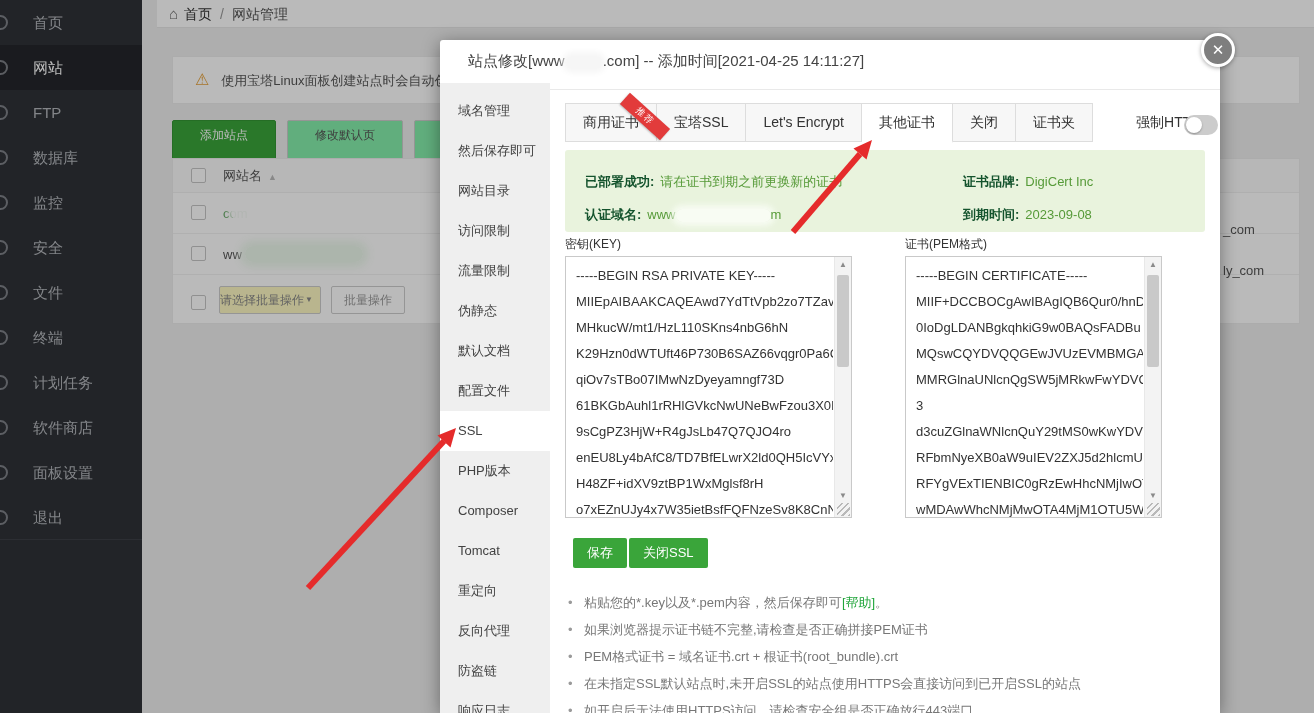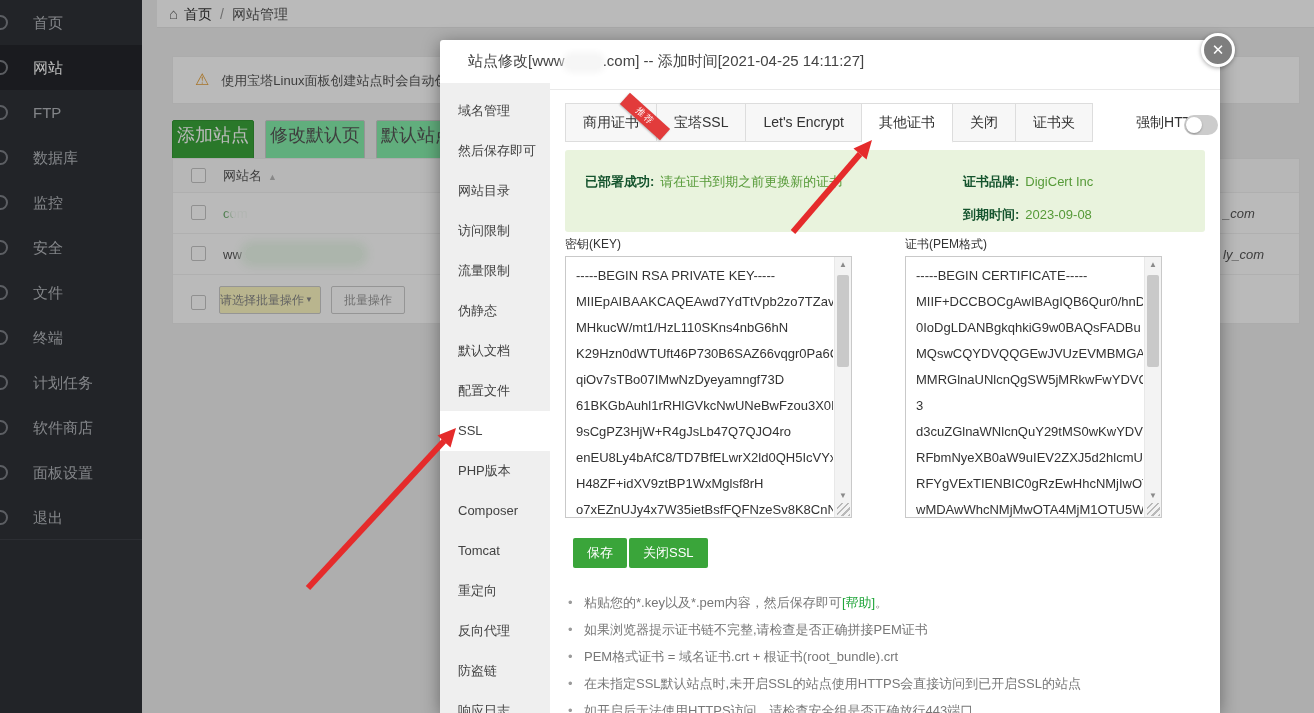--- a/index.html
+++ b/index.html
@@ -17,35 +17,35 @@
   
   #crumbbar { position:absolute; left:157px; top:0; width:1157px; height:28px; background:#fff; border-bottom:1px solid #e7e7e7; z-index:1; font-size:14px; line-height:28px; color:#333; padding-left:12px; }
   #crumbbar .h-ic { color:#666; margin-right:6px; font-size:15px; }
   #crumbbar .sep { color:#999; margin:0 8px; }
   #crumbbar .cur { color:#555; }
 
   #alert-card { position:absolute; left:172px; top:56px; width:1128px; height:48px; background:#fff; border:1px solid #ececec; z-index:1; line-height:46px; font-size:13px; color:#555; padding-left:22px; }
   #alert-card .warn { color:#e6a23c; font-size:16px; margin-right:12px; }
 
   #toolbar { position:absolute; left:172px; top:120px; height:31px; z-index:1; display:flex; gap:11px; }
-  .btn { display:inline-block; height:43px; line-height:29px; padding:0 4px; font-size:18px; border-radius:2px; cursor:pointer; white-space:nowrap; }
+  .btn { display:inline-block; height:43px; line-height:29px; padding:0 27px; font-size:12px; border-radius:2px; cursor:pointer; white-space:nowrap; }
   .btn.green { background:#3aa53a; border:1px solid #339633; color:#fff; }
   .btn.white { background:#86efac; border:1px solid #ccc; color:#555; }
 
   #table-card { position:absolute; left:172px; top:158px; width:1128px; height:166px; background:#fff; border:1px solid #ececec; z-index:1; }
   .t-head { position:relative; height:34px; background:#fbfbfb; border-bottom:1px solid #f0f0f0; line-height:34px; font-size:13px; color:#555; }
   .t-row { position:relative; height:41px; border-bottom:1px solid #f2f2f2; line-height:41px; font-size:13px; }
   .cbx { position:absolute; left:18px; top:50%; margin-top:-8px; width:15px; height:15px; border:1px solid #c6c6c6; border-radius:2px; background:#fff; cursor:pointer; }
   .t-name { margin-left:50px; }
   .sort-ic { font-size:9px; color:#bbb; margin-left:6px; }
   .dom-green { color:#2f8a2f; cursor:pointer; }
   .dom-grey { color:#555; cursor:pointer; }
   .smudge { position:absolute; border-radius:8px; background:rgba(255,255,255,.95); box-shadow:0 0 8px 5px rgba(255,255,255,.95); }
   .smudge.greenish { background:rgba(235,248,235,.95); box-shadow:0 0 8px 5px rgba(235,248,235,.95); }
-  .remark-tail { position:absolute; left:1050px; top:0; color:#555;font-style:italic; }
+  .remark-tail { position:absolute; left:1050px; top:16px; color:#555; }
   .t-batch { position:relative; height:56px; }
   .b-select { position:absolute; left:46px; top:11px; width:102px; height:28px; border:1px solid #ccc; border-radius:2px; background:#fef9c3; font-size:12px; color:#888; line-height:26px; padding-left:0; cursor:pointer; }
   .b-select .caret { position:absolute; right:7px; top:0; font-size:8px; color:#888; }
   .b-btn { position:absolute; left:158px; top:11px; height:28px; line-height:26px; padding:0 12px; border:1px solid #ccc; border-radius:2px; background:#fff; font-size:12px; color:#999; cursor:pointer; }
 
   
   #dim { position:absolute; inset:0; background:rgba(0,0,0,0.27); z-index:5; }
 
   
   #modal { position:absolute; left:440px; top:40px; width:780px; height:673px; background:#fff; border-radius:3px 3px 0 0; box-shadow:0 3px 18px rgba(0,0,0,.4); z-index:10; }
@@ -204,20 +204,21 @@
     <div id="ribbon">推荐</div>
 
     <div id="force-https">强制HTTPS</div>
     <div id="https-toggle">
         <span class="knob"></span>
       </div>
 
     <div id="statusbox">
       <div class="s-col c1">
         <div><span class="s-label">已部署成功:</span><span class="s-text">请在证书到期之前更换新的证书</span></div>
+        <div><span class="s-label">认证域名:</span><span class="s-text">www</span><span class="dom-smudge"></span><span class="s-text">m</span></div>
       </div>
       <div class="s-col c2">
         <div><span class="s-label">证书品牌:</span><span class="s-text">DigiCert Inc</span></div>
         <div><span class="s-label">到期时间:</span><span class="s-text">2023-09-08</span></div>
       </div>
     </div>
 
     <div class="ta-label" id="key-label">密钥(KEY)</div>
     <div class="ta-label" id="pem-label">证书(PEM格式)</div>
 

